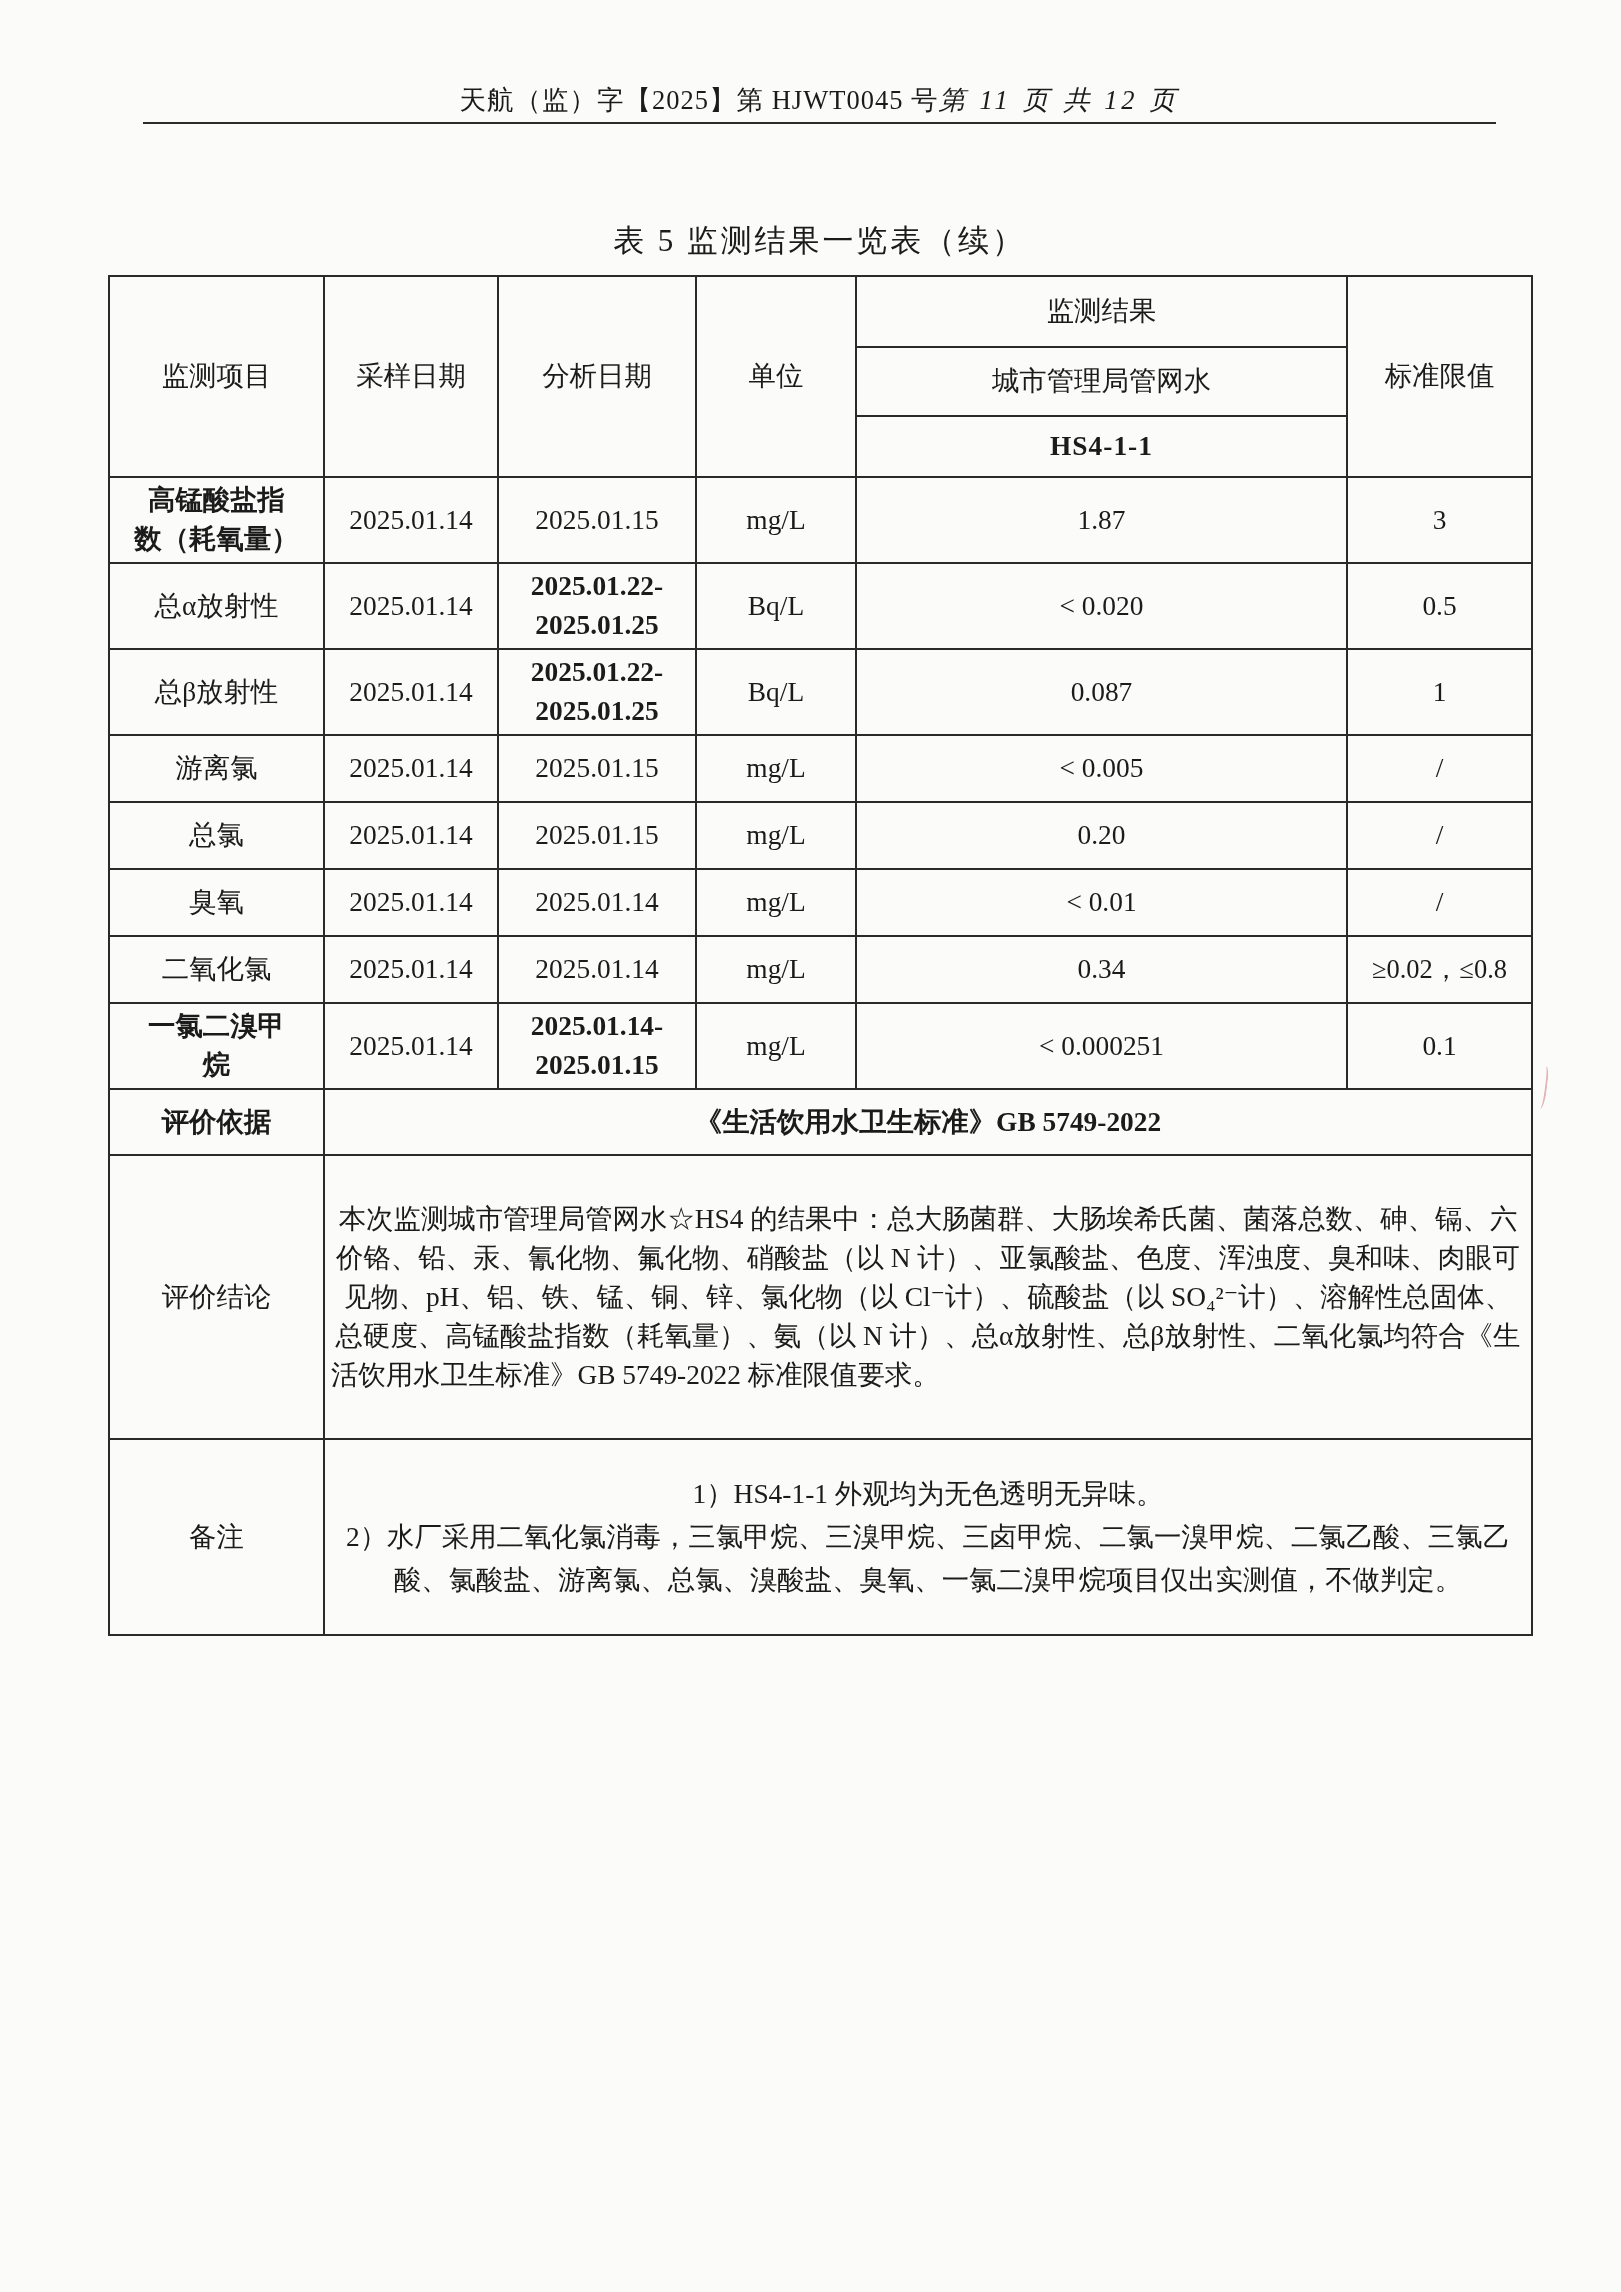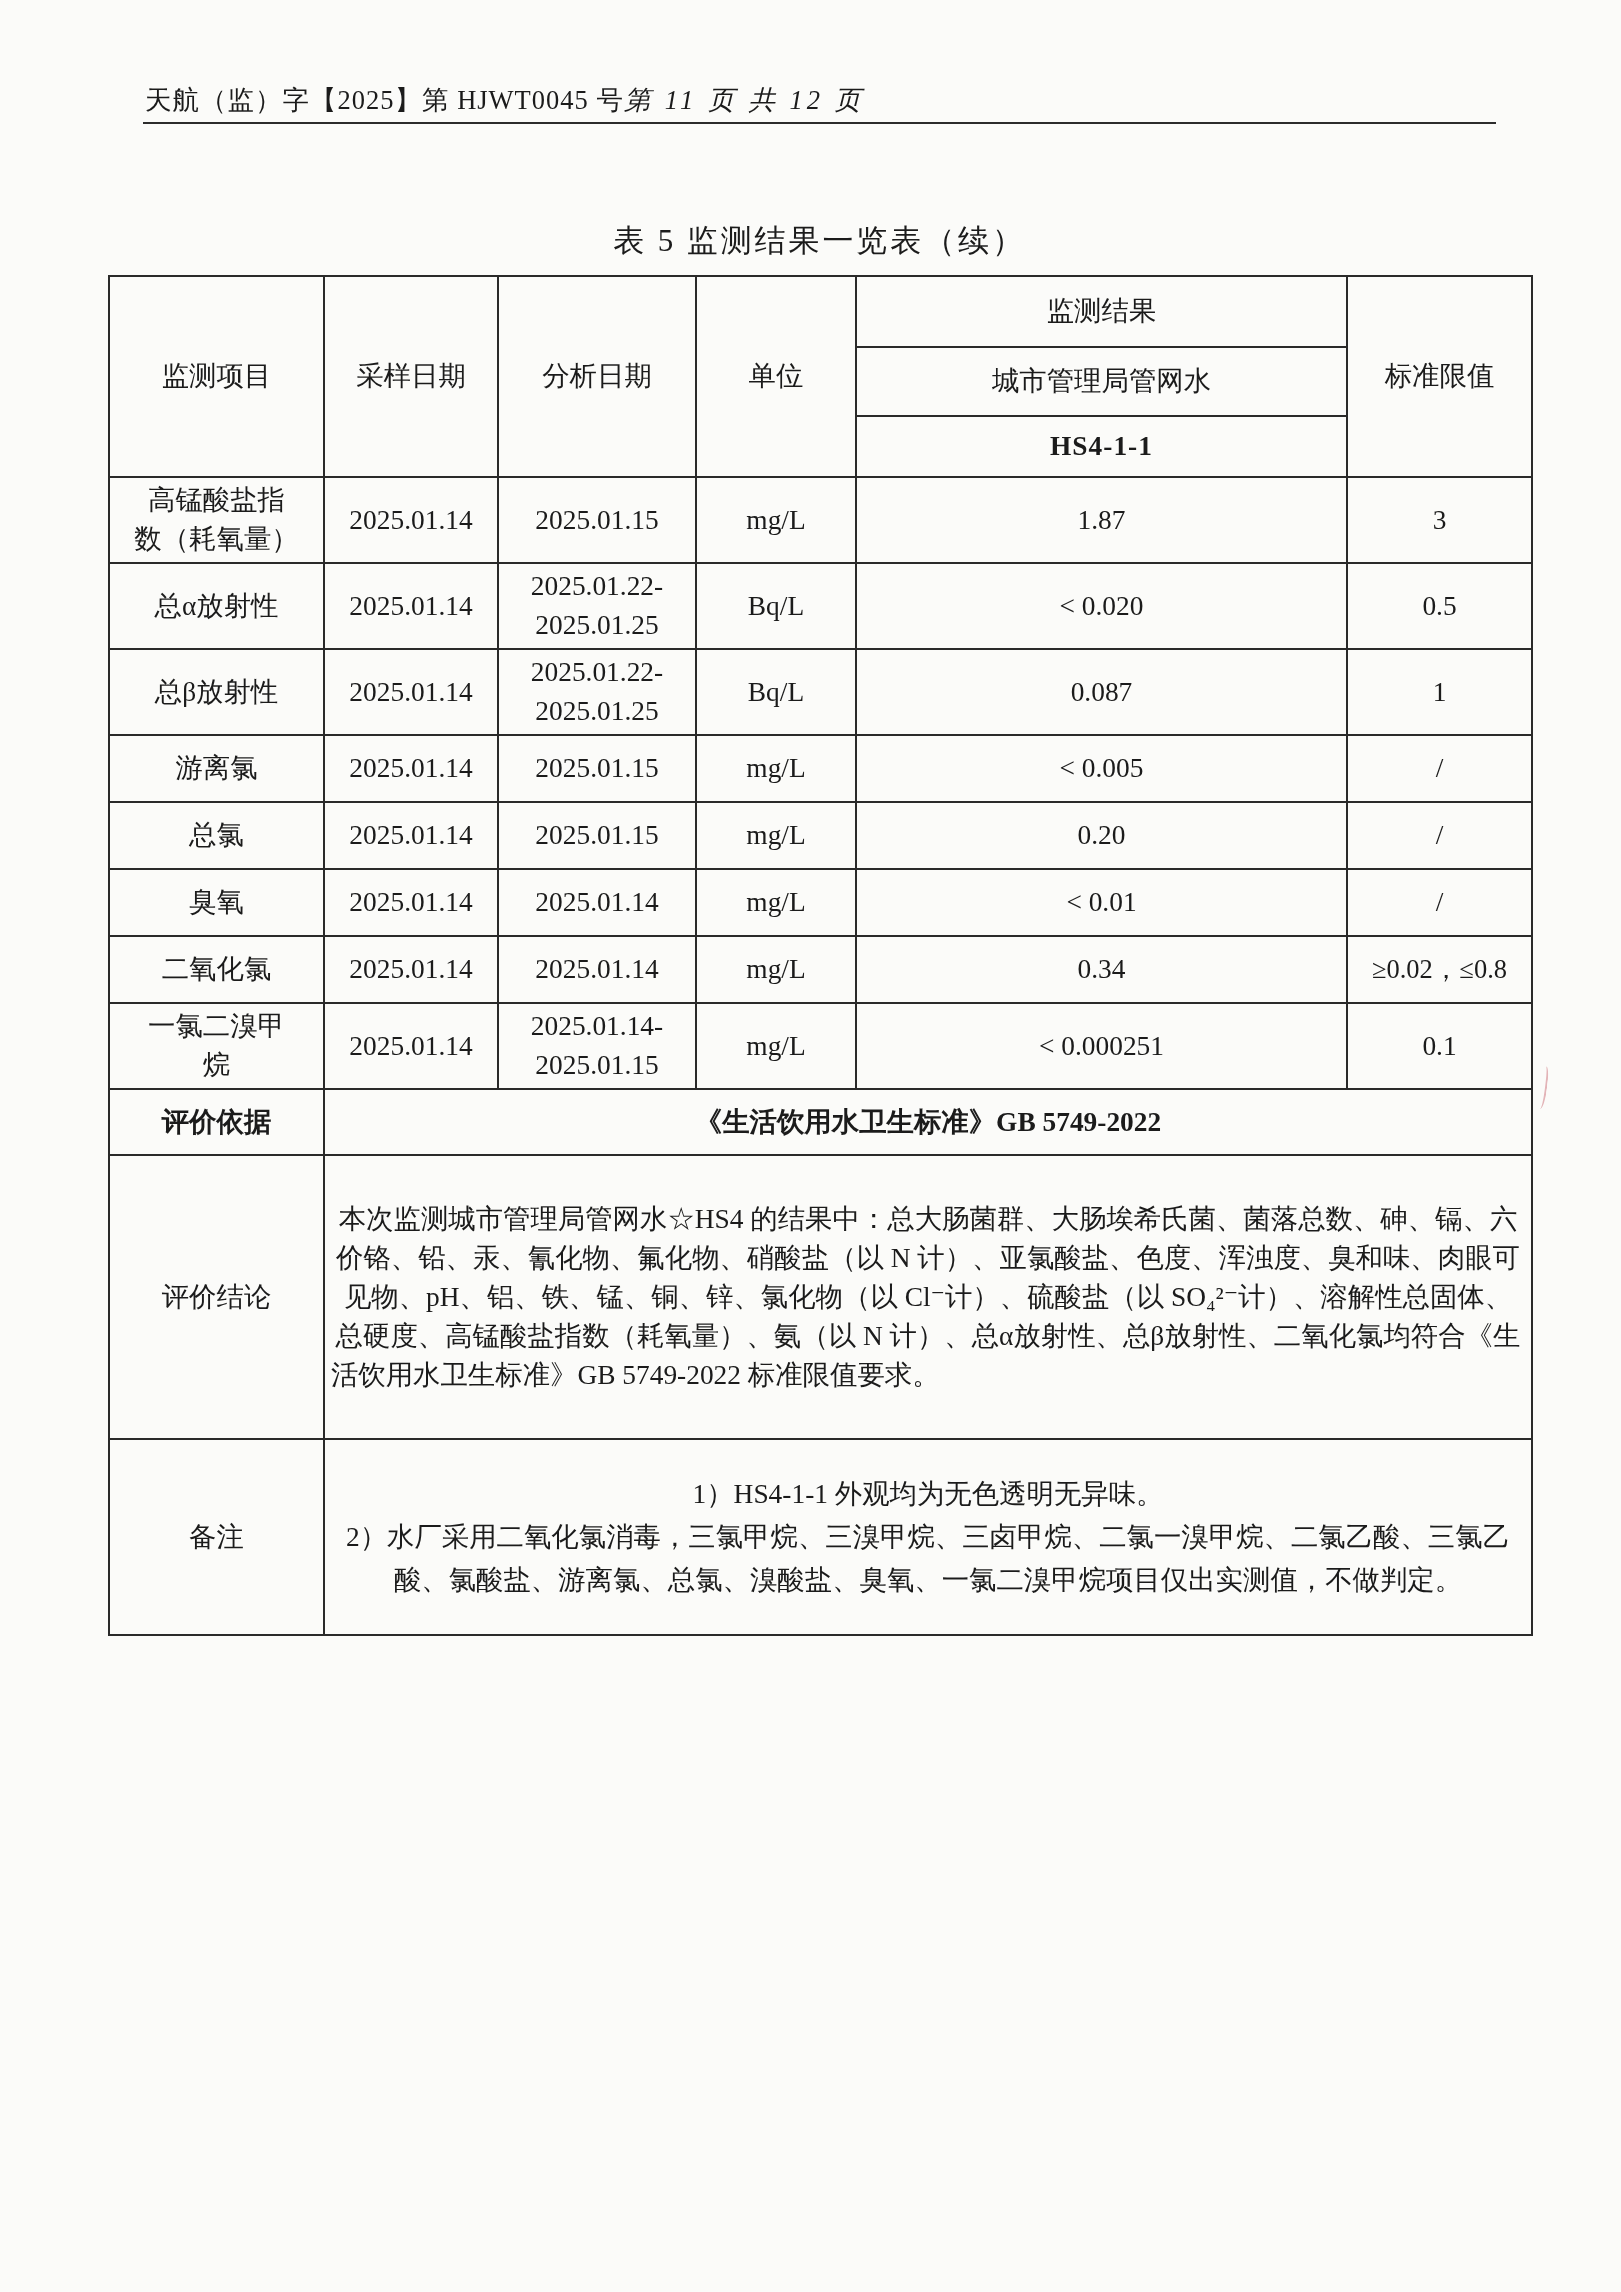--- a/index.html
+++ b/index.html
@@ -5,21 +5,21 @@
   * { margin:0; padding:0; box-sizing:border-box; }
   html,body { background:#e8e8e6; }
   body { font-family:"Liberation Serif","DejaVu Serif",serif; color:#1b1b1b; }
   .page {
     position:relative; width:1621px; height:2293px; margin:0 auto;
     background:#fbfbf9; overflow:hidden;
   }
   
   .meta {
     position:absolute; top:82px; left:145px; width:1349px;
-    display:flex; justify-content:flex-start; align-items:flex-end;
+    display:flex; justify-content:center; align-items:flex-end;
     font-size:26.5px; letter-spacing:1px;
   }
   .meta .right { letter-spacing:3.9px;font-style:italic; }
   .header-rule {
     position:absolute; top:122px; left:143px; width:1353px; height:0;
     border-top:2.9px solid #2c2c2c;
   }
   
   .doc-title {
     position:absolute; top:220px; left:108px; width:1423px;
@@ -35,21 +35,21 @@
     border:2px solid #2a2a2a;
     text-align:center; vertical-align:middle;
     padding:2px 5.9px; line-height:39px;
     overflow:hidden;
   }
   table.results { border:2.9px solid #242424; }
   tr.hr1 { height:71px; } tr.hr2 { height:69px; } tr.hr3 { height:61px; }
   tr.r-tall { height:86px; } tr.r-std { height:67px; }
   tr.r-basis { height:66px;font-weight:bold; } tr.r-concl { height:284px; } tr.r-rem { height:196px; }
   td.bold { font-weight:bold; letter-spacing:1px;border-radius:10px; }
-  td.pre { white-space:pre-line; }
+  td.pre { white-space:pre-line;font-weight:bold; }
   td.left { text-align:left; padding-left:25.5px; }
   td.concl-cell {
     text-align:justify; text-align-last:left;
     padding:19.6px 29px 19.6px 21.6px; line-height:42px;
   }
   td.rem-cell { text-align:left; padding:13.7px 29px 13.7px 23.5px; vertical-align:middle; }
   td.rem-cell p { line-height:43px; }
   td.nowrap { white-space:nowrap; padding:2px 2px; font-size:26.5px; }
   
   .below-note {

